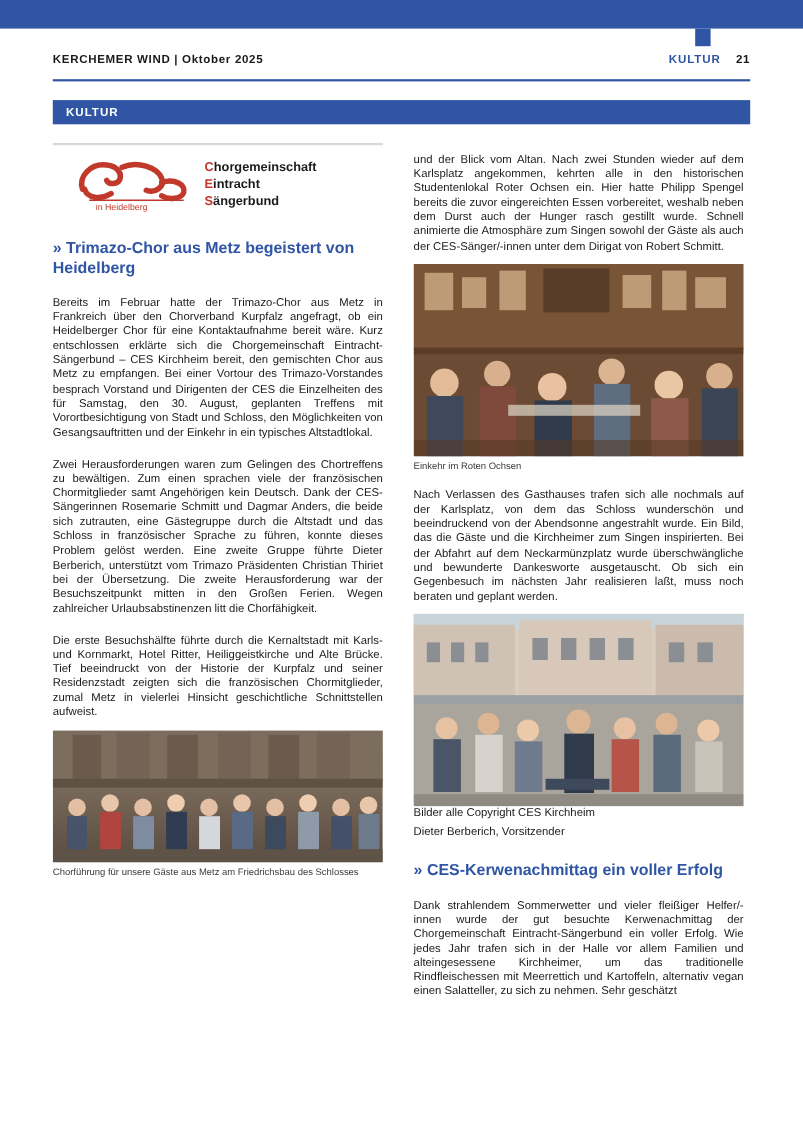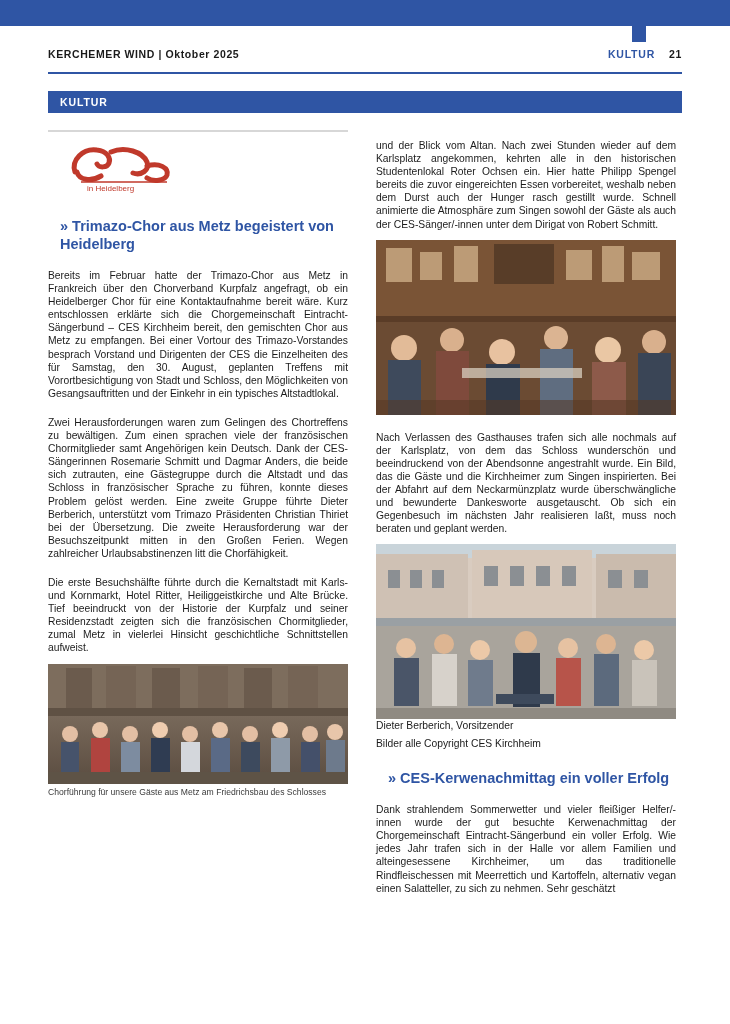--- a/index.html
+++ b/index.html
@@ -105,21 +105,21 @@
 
   p.body {
     margin: 16px 0 9px 0;
     font-size: 10.3px;
     line-height: 13.1px;
     text-align: justify;
     hyphens: auto;
     color: #1b1b1b;
   }
   h2.headline {
-    margin: 0 0 7px 12px;
+    margin: 0 0 7px 0;
     font-size: 14.5px;
     line-height: 17.5px;
     font-weight: bold;
     color: #2f55a4;
   }
   h2.headline .guill {
     font-weight: bold;
   }
   .caption {
     margin: 3px 0 10px 0;
@@ -201,20 +201,25 @@
       <div class="logo-rule-top"></div>
       <div class="logo-mark">
         <svg width="112" height="52" viewBox="0 0 112 52" xmlns="http://www.w3.org/2000/svg">
           <path d="M8 30 C4 18, 16 6, 30 8 C40 9, 44 16, 42 21 C40 26, 32 26, 30 22" stroke="#c0392b" stroke-width="5" fill="none" stroke-linecap="round"></path>
           <path d="M34 34 C24 40, 12 38, 10 30" stroke="#c0392b" stroke-width="5" fill="none" stroke-linecap="round"></path>
           <path d="M44 10 C58 4, 76 10, 80 20 C83 28, 74 34, 66 31" stroke="#c0392b" stroke-width="5" fill="none" stroke-linecap="round"></path>
           <path d="M80 24 C92 20, 102 26, 100 33 C98 39, 86 40, 80 36" stroke="#c0392b" stroke-width="5" fill="none" stroke-linecap="round"></path>
           <path d="M14 40 L100 40" stroke="#c0392b" stroke-width="1.5" fill="none"></path>
           <text x="20" y="49" font-family="Liberation Sans, sans-serif" font-size="8" fill="#c0392b">in Heidelberg</text>
         </svg>
+      </div>
+      <div class="logo-text">
+        <div><span class="acc">C</span><span>horgemeinschaft</span></div>
+        <div><span class="acc">E</span><span>intracht</span></div>
+        <div><span class="acc">S</span><span>ängerbund</span></div>
       </div>
     </div>
 
     <h2 class="headline">
       <span class="guill">»</span>
       <span>Trimazo-Chor aus Metz begeistert von Heidelberg</span>
     </h2>
 
     <p class="body">Bereits im Februar hatte der Trimazo-Chor aus Metz in Frankreich über den Chorverband Kurpfalz angefragt, ob ein Heidelberger Chor für eine Kontaktaufnahme bereit wäre. Kurz entschlossen erklärte sich die Chorgemeinschaft Eintracht-Sängerbund – CES Kirchheim bereit, den gemischten Chor aus Metz zu empfangen. Bei einer Vortour des Trimazo-Vorstandes besprach Vorstand und Dirigenten der CES die Einzelheiten des für Samstag, den 30. August, geplanten Treffens mit Vorortbesichtigung von Stadt und Schloss, den Möglichkeiten von Gesangsauftritten und der Einkehr in ein typisches Altstadtlokal.</p>
     <p class="body">Zwei Herausforderungen waren zum Gelingen des Chortreffens zu bewältigen. Zum einen sprachen viele der französischen Chormitglieder samt Angehörigen kein Deutsch. Dank der CES-Sängerinnen Rosemarie Schmitt und Dagmar Anders, die beide sich zutrauten, eine Gästegruppe durch die Altstadt und das Schloss in französischer Sprache zu führen, konnte dieses Problem gelöst werden. Eine zweite Gruppe führte Dieter Berberich, unterstützt vom Trimazo Präsidenten Christian Thiriet bei der Übersetzung. Die zweite Herausforderung war der Besuchszeitpunkt mitten in den Großen Ferien. Wegen zahlreicher Urlaubsabstinenzen litt die Chorfähigkeit.</p>
@@ -298,20 +303,21 @@
             <rect x="164" y="109" width="33" height="66" fill="#5f6d80"></rect>
           <circle cx="232" cy="110" r="13" fill="#eac7a4"></circle>
             <rect x="216" y="122" width="34" height="53" fill="#8d5a4a"></rect>
           <circle cx="278" cy="102" r="12" fill="#d9b08d"></circle>
             <rect x="262" y="113" width="33" height="62" fill="#3a4556"></rect>
         </g>
         <rect x="86" y="128" width="120" height="10" fill="#d8cfc0" opacity="0.75"></rect>
         <rect x="0" y="160" width="300" height="15" fill="#553825" opacity="0.55"></rect>
       </svg>
     </div>
+    <div class="caption">Einkehr im Roten Ochsen</div>
 
     <p class="body">Nach Verlassen des Gasthauses trafen sich alle nochmals auf der Karlsplatz, von dem das Schloss wunderschön und beeindruckend von der Abendsonne angestrahlt wurde. Ein Bild, das die Gäste und die Kirchheimer zum Singen inspirierten. Bei der Abfahrt auf dem Neckarmünzplatz wurde überschwängliche und bewunderte Dankesworte ausgetauscht. Ob sich ein Gegenbesuch im nächsten Jahr realisieren laßt, muss noch beraten und geplant werden.</p>
 
     <div class="photo">
       <svg width="300" height="175" viewBox="0 0 300 175" xmlns="http://www.w3.org/2000/svg">
         <rect width="300" height="175" fill="#b9c3c9"></rect>
         <rect x="0" y="0" width="300" height="20" fill="#c9d4da"></rect>
         <rect x="0" y="14" width="300" height="62" fill="#d9ccc0"></rect>
         <rect x="0" y="10" width="92" height="66" fill="#cfc1b4"></rect>
         <rect x="96" y="6" width="120" height="70" fill="#d7c8ba"></rect>
@@ -343,22 +349,22 @@
           <circle cx="230" cy="100" r="10" fill="#ddb592"></circle>
             <rect x="218" y="110" width="25" height="52" fill="#5c6a7d"></rect>
           <circle cx="268" cy="106" r="10" fill="#ecc9a8"></circle>
             <rect x="256" y="116" width="25" height="46" fill="#c9c3ba"></rect>
         </g>
         <rect x="120" y="150" width="58" height="10" fill="#3e4a5c"></rect>
         <rect x="0" y="164" width="300" height="11" fill="#8f8a82"></rect>
       </svg>
     </div>
 
+    <p class="signature">Bilder alle Copyright CES Kirchheim</p>
     <p class="signature">Dieter Berberich, Vorsitzender</p>
-    <p class="signature">Bilder alle Copyright CES Kirchheim</p>
 
     <div class="bottomspace"></div>
 
     <h2 class="headline" style="margin-top:12px;">
       <span class="guill">»</span>
       <span>CES-Kerwenachmittag ein voller Erfolg</span>
     </h2>
 
     <p class="body">Dank strahlendem Sommerwetter und vieler fleißiger Helfer/-innen wurde der gut besuchte Kerwenachmittag der Chorgemeinschaft Eintracht-Sängerbund ein voller Erfolg. Wie jedes Jahr trafen sich in der Halle vor allem Familien und alteingesessene Kirchheimer, um das traditionelle Rindfleischessen mit Meerrettich und Kartoffeln, alternativ vegan einen Salatteller, zu sich zu nehmen. Sehr geschätzt</p>
   </div>

